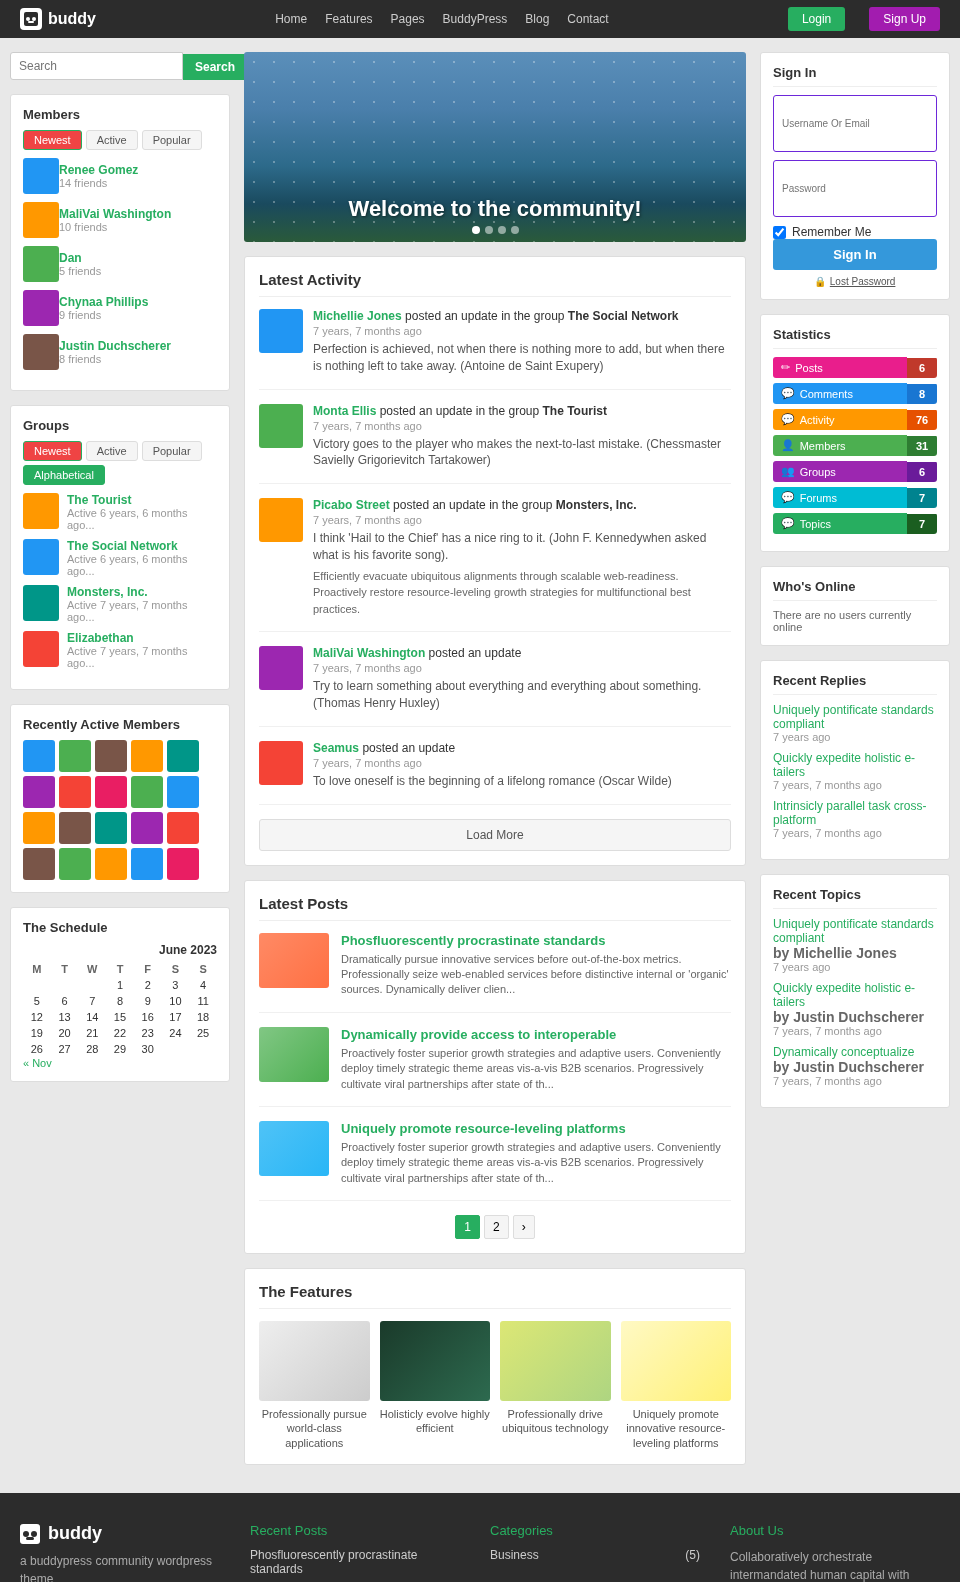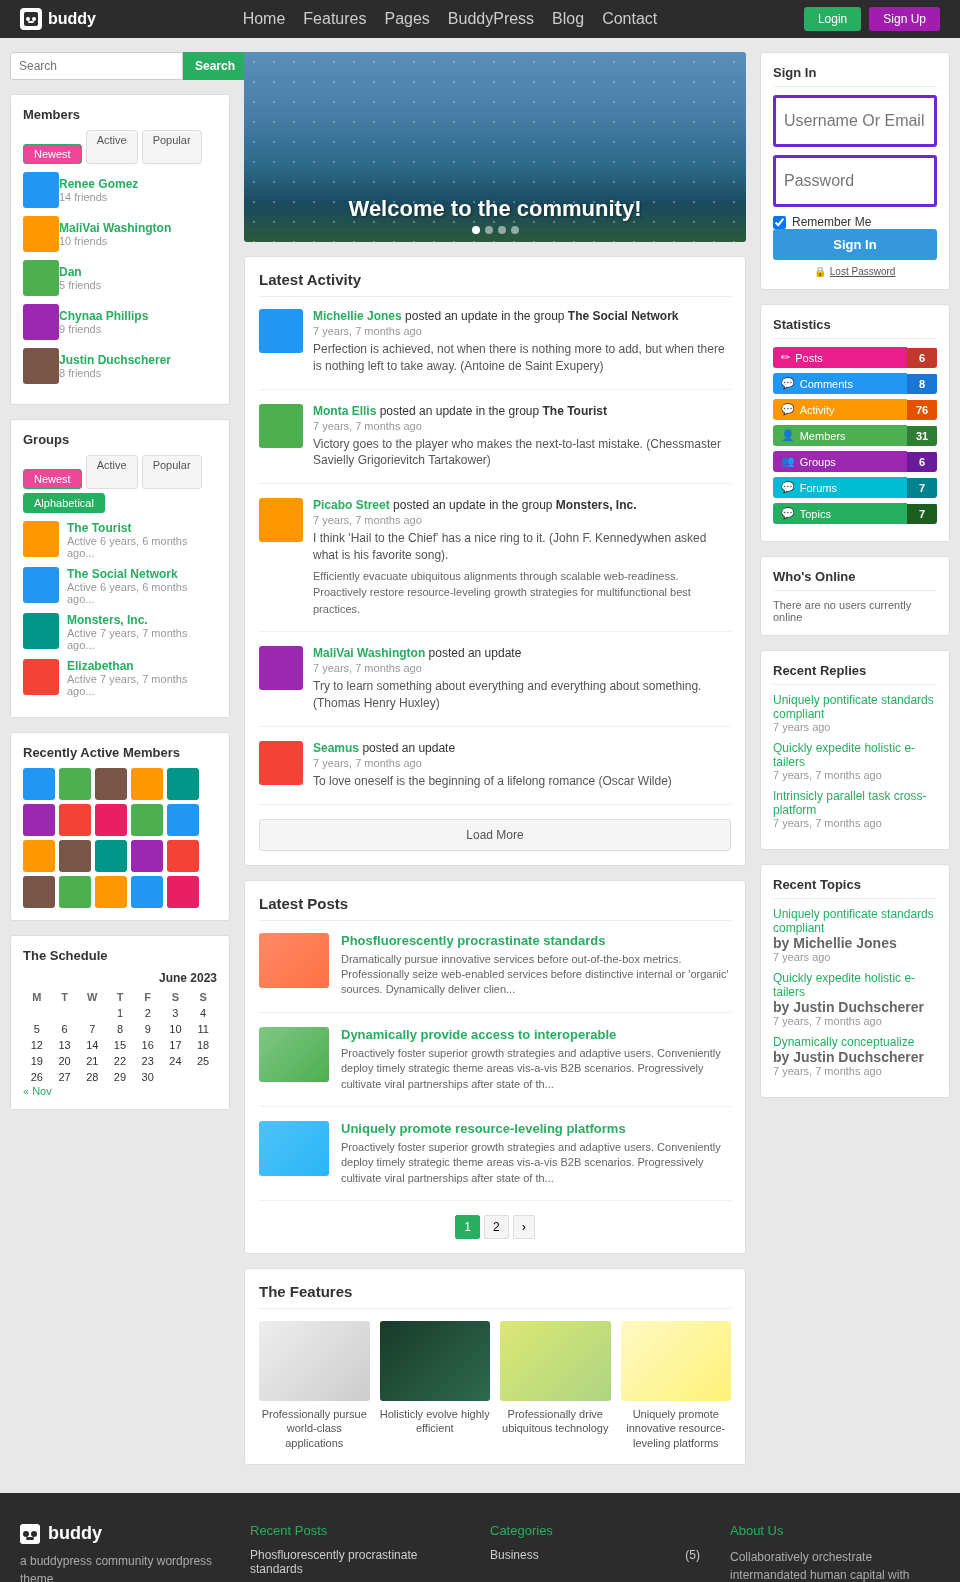--- a/index.html
+++ b/index.html
@@ -3,44 +3,44 @@
   <meta charset="utf-8">
   <style>
     * { box-sizing: border-box; margin: 0; padding: 0; }
     body { font-family: Arial, sans-serif; font-size: 13px; background: #e8e8e8; color: #333; }
 
     
     nav { background: #2c2c2c; height: 38px; display: flex; align-items: center; padding: 0 20px; justify-content: space-between; }
     .nav-logo { color: #fff; font-size: 16px; font-weight: bold; display: flex; align-items: center; gap: 6px; }
     .nav-logo-icon { width: 22px; height: 22px; background: #fff; border-radius: 4px; display: flex; align-items: center; justify-content: center; }
     .nav-links { display: flex; align-items: center; gap: 18px; }
-    .nav-links a { color: #ccc; text-decoration: none; font-size: 16px; }
-    .nav-btns { display: flex; gap: 8px; }
+    .nav-links a { color: #ccc; text-decoration: none; font-size: 12px; }
+    .nav-btns { display: flex; gap: 24px; }
     .btn-login { background: #27ae60; color: #fff; border: none; padding: 5px 14px; border-radius: 3px; font-size: 12px; cursor: pointer; }
     .btn-signup { background: #a21caf; color: #fff; border: none; padding: 5px 14px; border-radius: 3px; font-size: 12px; cursor: pointer; }
 
     
     .page-wrapper { max-width: 960px; margin: 0 auto; padding: 14px 10px; display: flex; gap: 14px; }
     .left-col { width: 220px; flex-shrink: 0; }
     .main-col { flex: 1; min-width: 0; }
     .right-col { width: 190px; flex-shrink: 0; }
 
     
     .sidebar-box { background: #fff; border: 1px solid #ddd; margin-bottom: 14px; padding: 12px; border-radius: 3px; }
     .sidebar-box h3 { font-size: 13px; font-weight: bold; margin-bottom: 8px; color: #333; }
 
     
-    .search-bar { display: flex; gap: 0; margin-bottom: 14px; }
+    .search-bar { display: flex; gap: 0; margin-bottom: 14px; align-items: flex-end; }
     .search-bar input { flex: 1; border: 1px solid #ccc; padding: 6px 8px; border-radius: 3px 0 0 3px; font-size: 12px; }
     .search-bar button { background: #27ae60; color: #fff; border: none; padding: 6px 12px; border-radius: 0 3px 3px 0; font-size: 12px; cursor: pointer; font-weight: bold; }
 
     
     .filter-tabs { display: flex; gap: 4px; margin-bottom: 8px; flex-wrap: wrap; }
     .filter-tab { padding: 3px 10px; border-radius: 3px; font-size: 11px; cursor: pointer; border: 1px solid #ddd; background: #f5f5f5; color: #555; }
-    .filter-tab.active { background: #ec4899; color: #fff; border-color: #27ae60; margin-top: 14px; }
+    .filter-tab.active { background: #ef4444; color: #fff; border-color: #27ae60; }
     .filter-tab.alpha { background: #27ae60; color: #fff; border-color: #27ae60; }
 
     
     .member-item { display: flex; align-items: center; margin-bottom: 8px; }
     .avatar { width: 36px; height: 36px; border-radius: 3px; background: #ccc; flex-shrink: 0; overflow: hidden; }
     .member-info .name { font-size: 12px; font-weight: bold; color: #27ae60; }
     .member-info .friends { font-size: 11px; color: #999; }
 
     
     .group-item { display: flex; align-items: flex-start; gap: 8px; margin-bottom: 8px; }
@@ -102,21 +102,21 @@
 
     
     .features-grid { display: grid; grid-template-columns: repeat(4, 1fr); gap: 10px; }
     .feature-item { text-align: center; }
     .feature-thumb { width: 100%; height: 80px; background: #ddd; border-radius: 3px; margin-bottom: 6px; }
     .feature-title { font-size: 11px; color: #555; line-height: 1.3; }
 
     
     .right-box { background: #fff; border: 1px solid #ddd; border-radius: 3px; margin-bottom: 14px; padding: 12px; }
     .right-box h3 { font-size: 13px; font-weight: bold; margin-bottom: 8px; color: #333; border-bottom: 1px solid #eee; padding-bottom: 6px; }
-    .signin-input { width: 100%; border: 3px solid #6d28d9; padding: 14px 8px; border-radius: 3px; font-size: 16px; margin-bottom: 8px; }
+    .signin-input { width: 100%; border: 1px solid #6d28d9; padding: 22px 8px; border-radius: 3px; font-size: 10px; margin-bottom: 8px; }
     .remember-row { display: flex; align-items: center; gap: 6px; font-size: 12px; margin-bottom: 0; }
     .btn-signin { width: 100%; background: #3498db; color: #fff; border: none; padding: 8px; border-radius: 3px; font-size: 13px; cursor: pointer; font-weight: bold; }
     .lost-pw { text-align: center; font-size: 10px; color: #666; margin-top: 6px; cursor: pointer; }
     .lost-pw a { color: #555; }
 
     
     .stat-row { display: flex; align-items: center; margin-bottom: 5px; border-radius: 3px; overflow: hidden; }
     .stat-label { background: #e91e8c; color: #fff; padding: 4px 8px; font-size: 11px; flex: 1; display: flex; align-items: center; gap: 5px; }
     .stat-label.comments { background: #2196f3; }
     .stat-label.activity { background: #ff9800; }

